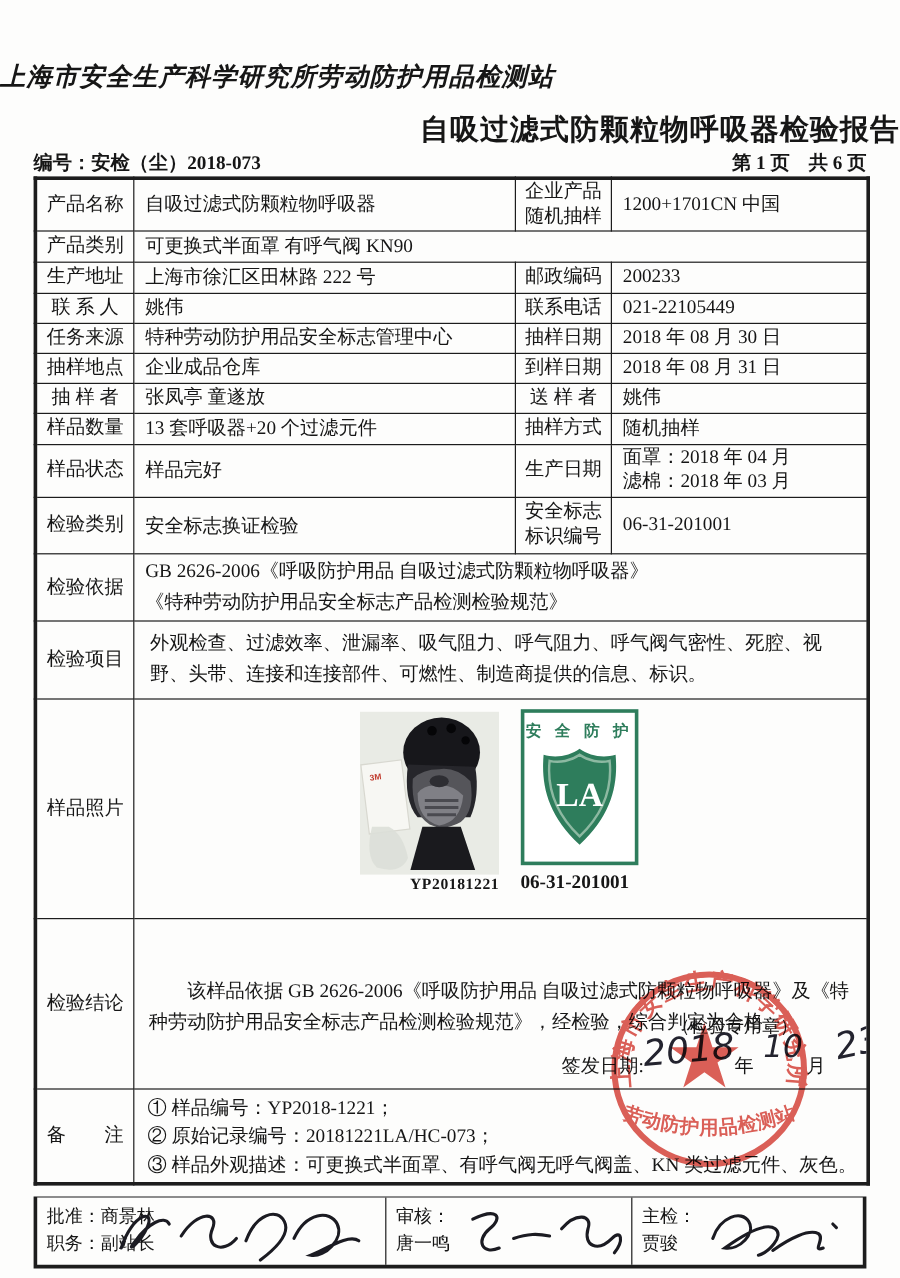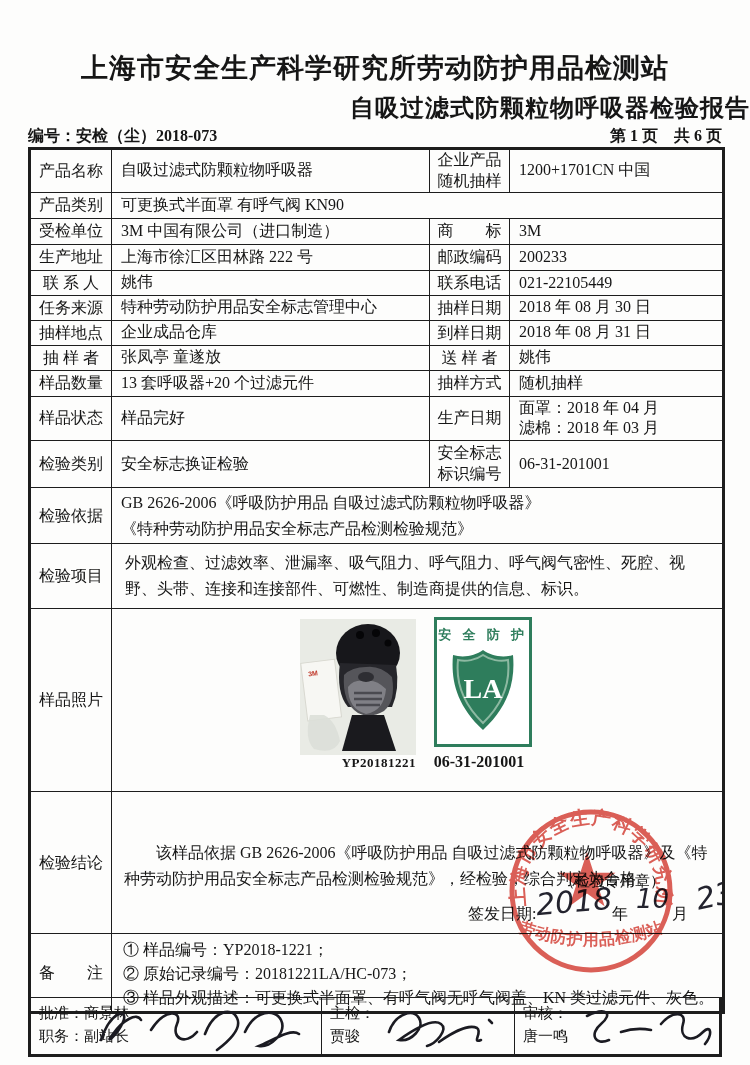--- a/index.html
+++ b/index.html
@@ -7,23 +7,23 @@
     --line:#1d1d1d;
     --red:#d6453c;
     --green:#2e7d5c;
   }
   html,body{margin:0;padding:0;background:#ffffff;}
   .page{
     position:relative;width:750px;height:1065px;background:#fdfdfc;
     font-family:"Liberation Serif","DejaVu Serif",serif;color:var(--ink);
     overflow:hidden;
   }
-  .title1{position:absolute;top:50px;left:0;width:100%;text-align:center;
+  .title1{position:absolute;top:50px;left:0;width:100%;
     font-family:"Liberation Sans","DejaVu Sans",sans-serif;font-weight:bold;
-    font-size:27px;letter-spacing:1px;}
+    font-size:21px;letter-spacing:1px;font-style:italic;}
   .title2{position:absolute;top:92px;left:0;width:100%;text-align:right;
     font-family:"Liberation Sans","DejaVu Sans",sans-serif;font-weight:bold;
     font-size:24px;letter-spacing:1px;}
   .meta{position:absolute;top:126px;left:28px;width:694px;display:flex;
     justify-content:space-between;font-size:16px;font-weight:bold;}
   table.main{position:absolute;top:147px;left:28px;width:694px;
     border-collapse:collapse;table-layout:fixed;}
   table.main{border:3px solid var(--line);}
   table.main td{border:1.5px solid var(--line);font-size:16px;vertical-align:middle;
     overflow:hidden;}
@@ -95,26 +95,20 @@
         <div>随机抽样</div>
       </td>
       <td class="val">1200+1701CN 中国</td>
     </tr>
 
     <tr style="height:26px">
       <td class="lbl">产品类别</td>
       <td class="val" colspan="3">可更换式半面罩 有呼气阀 KN90</td>
     </tr>
 
-    <tr style="height:26px">
-      <td class="lbl">受检单位</td>
-      <td class="val">3M 中国有限公司（进口制造）</td>
-      <td class="lbl">商　　标</td>
-      <td class="val">3M</td>
-    </tr>
 
     <tr style="height:26px">
       <td class="lbl">生产地址</td>
       <td class="val">上海市徐汇区田林路 222 号</td>
       <td class="lbl">邮政编码</td>
       <td class="val">200233</td>
     </tr>
 
     <tr style="height:25px">
       <td class="lbl">联 系 人</td>
@@ -258,39 +252,39 @@
       <div class="fline2">职务：副站长</div>
       <svg class="sig" style="left:62px;top:4px" width="212" height="52" viewBox="0 0 212 52">
         <g fill="none" stroke="#1b1b22" stroke-width="2.6" stroke-linecap="round">
           <path d="M8 38 C18 8 36 6 30 20 C24 34 10 44 20 32 C30 18 44 10 48 18"></path>
           <path d="M58 28 C72 6 90 8 84 22 C78 36 92 44 104 30"></path>
           <path d="M112 32 C120 10 138 4 144 16 C150 28 132 42 124 48"></path>
           <path d="M152 30 C162 8 182 6 188 18 C194 30 178 46 166 44 C180 38 198 26 206 32"></path>
         </g>
       </svg>
     </div>
+    <div class="fcell fc2">
+      <div class="fline1">审核：</div>
+      <div class="fline2">唐一鸣</div>
+      <svg class="sig" style="left:58px;top:4px" width="142" height="52" viewBox="0 0 142 52">
+        <g fill="none" stroke="#1b1b22" stroke-width="2.6" stroke-linecap="round">
+          <path d="M14 14 C34 4 40 12 28 22 C16 32 22 44 36 38"></path>
+          <path d="M48 30 C60 26 68 26 78 28"></path>
+          <path d="M88 22 C100 8 114 10 110 22 C106 36 118 42 130 30 C138 22 140 32 132 42"></path>
+        </g>
+      </svg>
+    </div>
     <div class="fcell fc3">
       <div class="fline1">主检：</div>
       <div class="fline2">贾骏</div>
       <svg class="sig" style="left:55px;top:4px" width="136" height="52" viewBox="0 0 136 52">
         <g fill="none" stroke="#1b1b22" stroke-width="2.6" stroke-linecap="round">
           <path d="M12 30 C18 12 36 6 42 16 C48 26 34 40 22 38 C36 28 56 16 64 22 C72 28 58 42 50 44"></path>
           <path d="M62 40 C76 30 92 22 100 26 C106 30 94 42 104 38"></path>
           <path d="M112 18 L115 21"></path>
-        </g>
-      </svg>
-    </div>
-    <div class="fcell fc2">
-      <div class="fline1">审核：</div>
-      <div class="fline2">唐一鸣</div>
-      <svg class="sig" style="left:58px;top:4px" width="142" height="52" viewBox="0 0 142 52">
-        <g fill="none" stroke="#1b1b22" stroke-width="2.6" stroke-linecap="round">
-          <path d="M14 14 C34 4 40 12 28 22 C16 32 22 44 36 38"></path>
-          <path d="M48 30 C60 26 68 26 78 28"></path>
-          <path d="M88 22 C100 8 114 10 110 22 C106 36 118 42 130 30 C138 22 140 32 132 42"></path>
         </g>
       </svg>
     </div>
   </div>
 
   <svg class="stamp" viewBox="0 0 190 190">
     <circle cx="95" cy="93" r="79" fill="none" stroke="#d6453c" stroke-width="5"></circle>
     <path id="arcT" d="M 34.3,121.3 A 67,67 0 1 1 155.7,121.3" fill="none"></path>
     <path id="arcB" d="M 18,132 Q 95,162 172,132" fill="none"></path>
     <text font-size="19" fill="#d6453c" letter-spacing="1">

